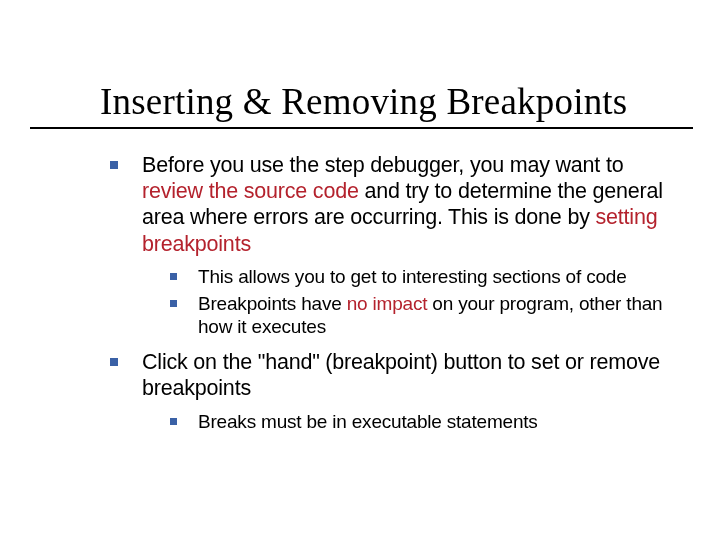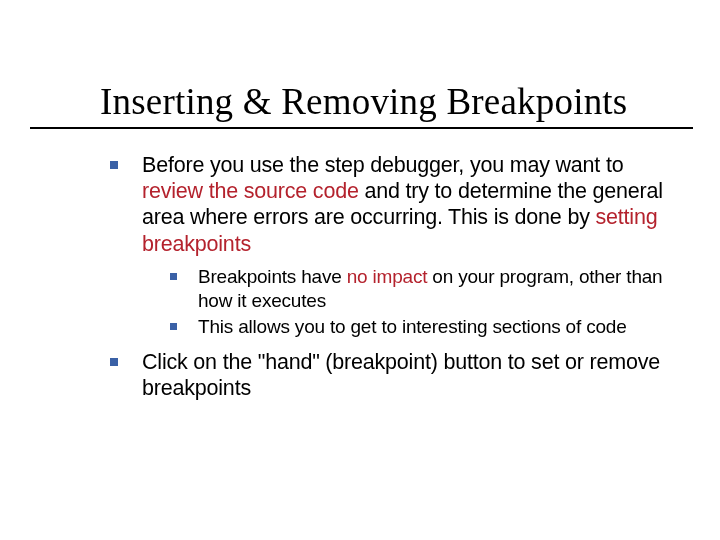--- a/index.html
+++ b/index.html
@@ -95,25 +95,28 @@
 <div class="slide">
 
   <div class="title">Inserting &amp; Removing Breakpoints</div>
   <div class="underline"></div>
 
   <div class="body">
     <ul class="lvl1">
       <li>
         <span>Before you use the step debugger, you may want to </span><span class="accent">review the source code</span><span> and try to determine the general area where errors are occurring. This is done by </span><span class="accent">setting breakpoints</span>
         <ul class="lvl2">
+          <li>This allows you to get to interesting sections of code</li>
           <li>
             <span>Breakpoints have </span><span class="accent">no impact</span><span> on your program, other than how it executes</span>
           </li>
-          <li>This allows you to get to interesting sections of code</li>
         </ul>
       </li>
       <li>
         <span>Click on the "hand" (breakpoint) button to set or remove breakpoints</span>
+        <ul class="lvl2">
+          <li>Breaks must be in executable statements</li>
+        </ul>
       </li>
     </ul>
   </div>
 
 </div>
 
 </body></html>

